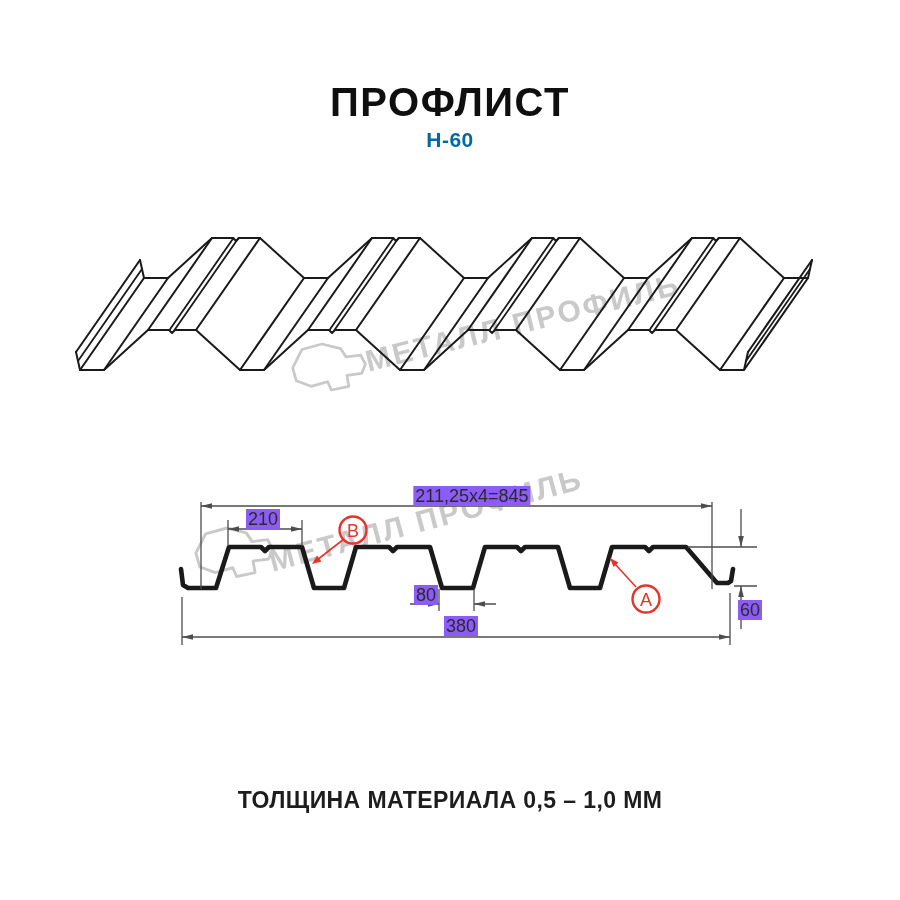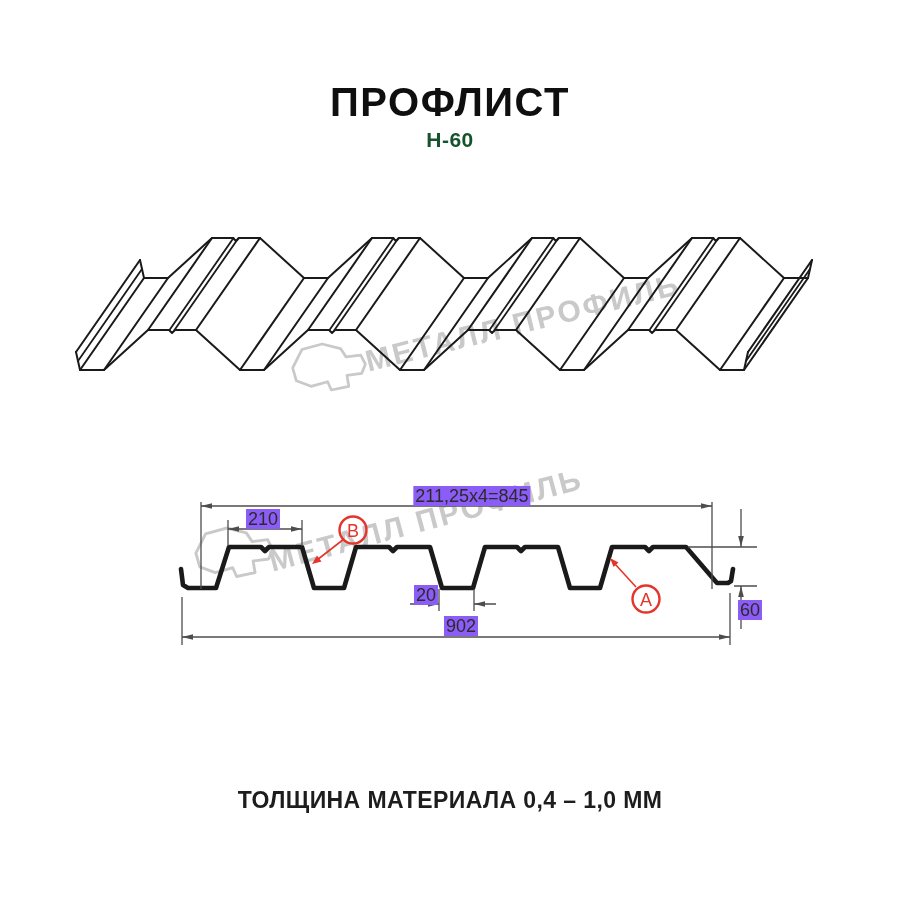--- a/index.html
+++ b/index.html
@@ -1,21 +1,21 @@
 <!DOCTYPE html>
 <html><head>
 <meta charset="utf-8">
 <style>
   html,body{margin:0;padding:0;background:#ffffff;}
   .page{position:relative;width:900px;height:900px;background:#ffffff;overflow:hidden;
         font-family:"Liberation Sans", sans-serif;}
   .title{position:absolute;left:0;top:82px;width:900px;text-align:center;
          font-size:40px;font-weight:800;letter-spacing:1.5px;color:#0f0f0f;line-height:1;}
   .subtitle{position:absolute;left:0;top:129px;width:900px;text-align:center;
-         font-size:21px;font-weight:700;letter-spacing:.5px;color:#14532d;line-height:1;}
+         font-size:21px;font-weight:700;letter-spacing:.5px;color:#0369a1;line-height:1;}
   .footer{position:absolute;left:0;top:789px;width:900px;text-align:center;
          font-size:23px;font-weight:600;letter-spacing:.4px;color:#1d1d1d;line-height:1;}
   .wm-text{position:absolute;white-space:nowrap;font-size:30px;font-weight:700;
          letter-spacing:2.5px;color:#c9c9c9;line-height:1;transform-origin:left center;}
   .wm1{left:366px;top:347px;transform:rotate(-14deg);}
   .wm2{left:270px;top:547px;transform:rotate(-15deg);}
   .artlayer{position:absolute;left:0;top:0;}
   .dim-label{position:absolute;transform:translate(-50%,-50%);background:#8b5cf6;
          font-size:18px;color:#2b2b2b;line-height:1;padding:1px 2px;white-space:nowrap;}
 </style>
@@ -87,18 +87,18 @@
           <polygon points="610,558 618.5,562.5 613.5,567" fill="#e5342c"></polygon>
           <circle cx="646" cy="599" r="13.5" fill="none" stroke="#e5342c" stroke-width="2.4"></circle>
           <text x="646" y="600" text-anchor="middle" dominant-baseline="central" font-size="18" fill="#e5342c">A</text>
         </g>
       </g>
     </g>
   </svg>
 
   <div class="dim-label" style="left:472px;top:496px;">211,25x4=845</div>
   <div class="dim-label" style="left:263px;top:519px;">210</div>
-  <div class="dim-label" style="left:426px;top:595px;">20</div>
+  <div class="dim-label" style="left:426px;top:595px;">80</div>
   <div class="dim-label" style="left:750px;top:565px;margin-top:45px;">60</div>
-  <div class="dim-label" style="left:461px;top:626px;">902</div>
+  <div class="dim-label" style="left:461px;top:626px;">380</div>
 
-  <div class="footer">ТОЛЩИНА МАТЕРИАЛА 0,4 – 1,0 ММ</div>
+  <div class="footer">ТОЛЩИНА МАТЕРИАЛА 0,5 – 1,0 ММ</div>
 </div>
 
 </body></html>

